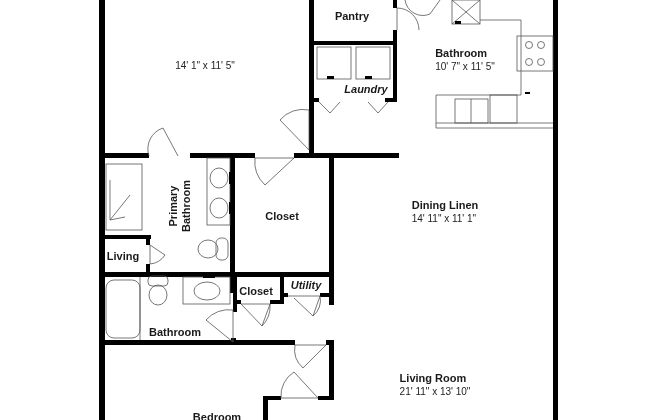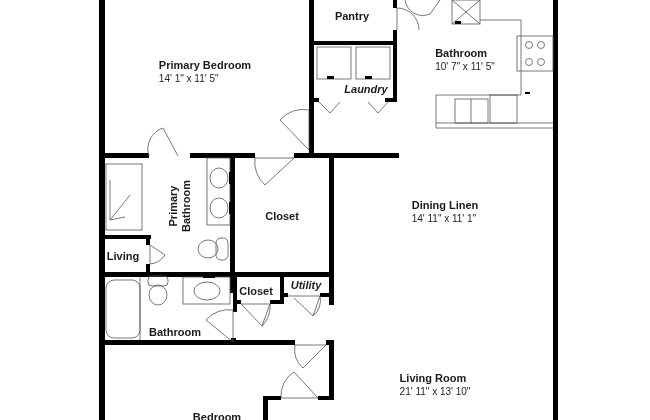--- a/index.html
+++ b/index.html
@@ -138,21 +138,20 @@
     <rect x="229" y="202" width="3" height="12"></rect>
     <rect x="203" y="275" width="12" height="3"></rect>
   </g>
 </svg>
 
 <div class="label" style="left:352px; top:10px;">
   <div class="room-name">Pantry</div>
 </div>
 
 <div class="label" style="left:205px; top:59px;">
-  <div class="room-name">Primary Bedroom</div>
   <div class="room-dim">14' 1" x 11' 5"</div>
 </div>
 
 <div class="label" style="left:465px; top:47px;">
   <div class="room-name">Bathroom</div>
   <div class="room-dim">10' 7" x 11' 5"</div>
 </div>
 
 <div class="label" style="left:366px; top:83px;font-style:italic;">
   <div class="room-name">Laundry</div>

